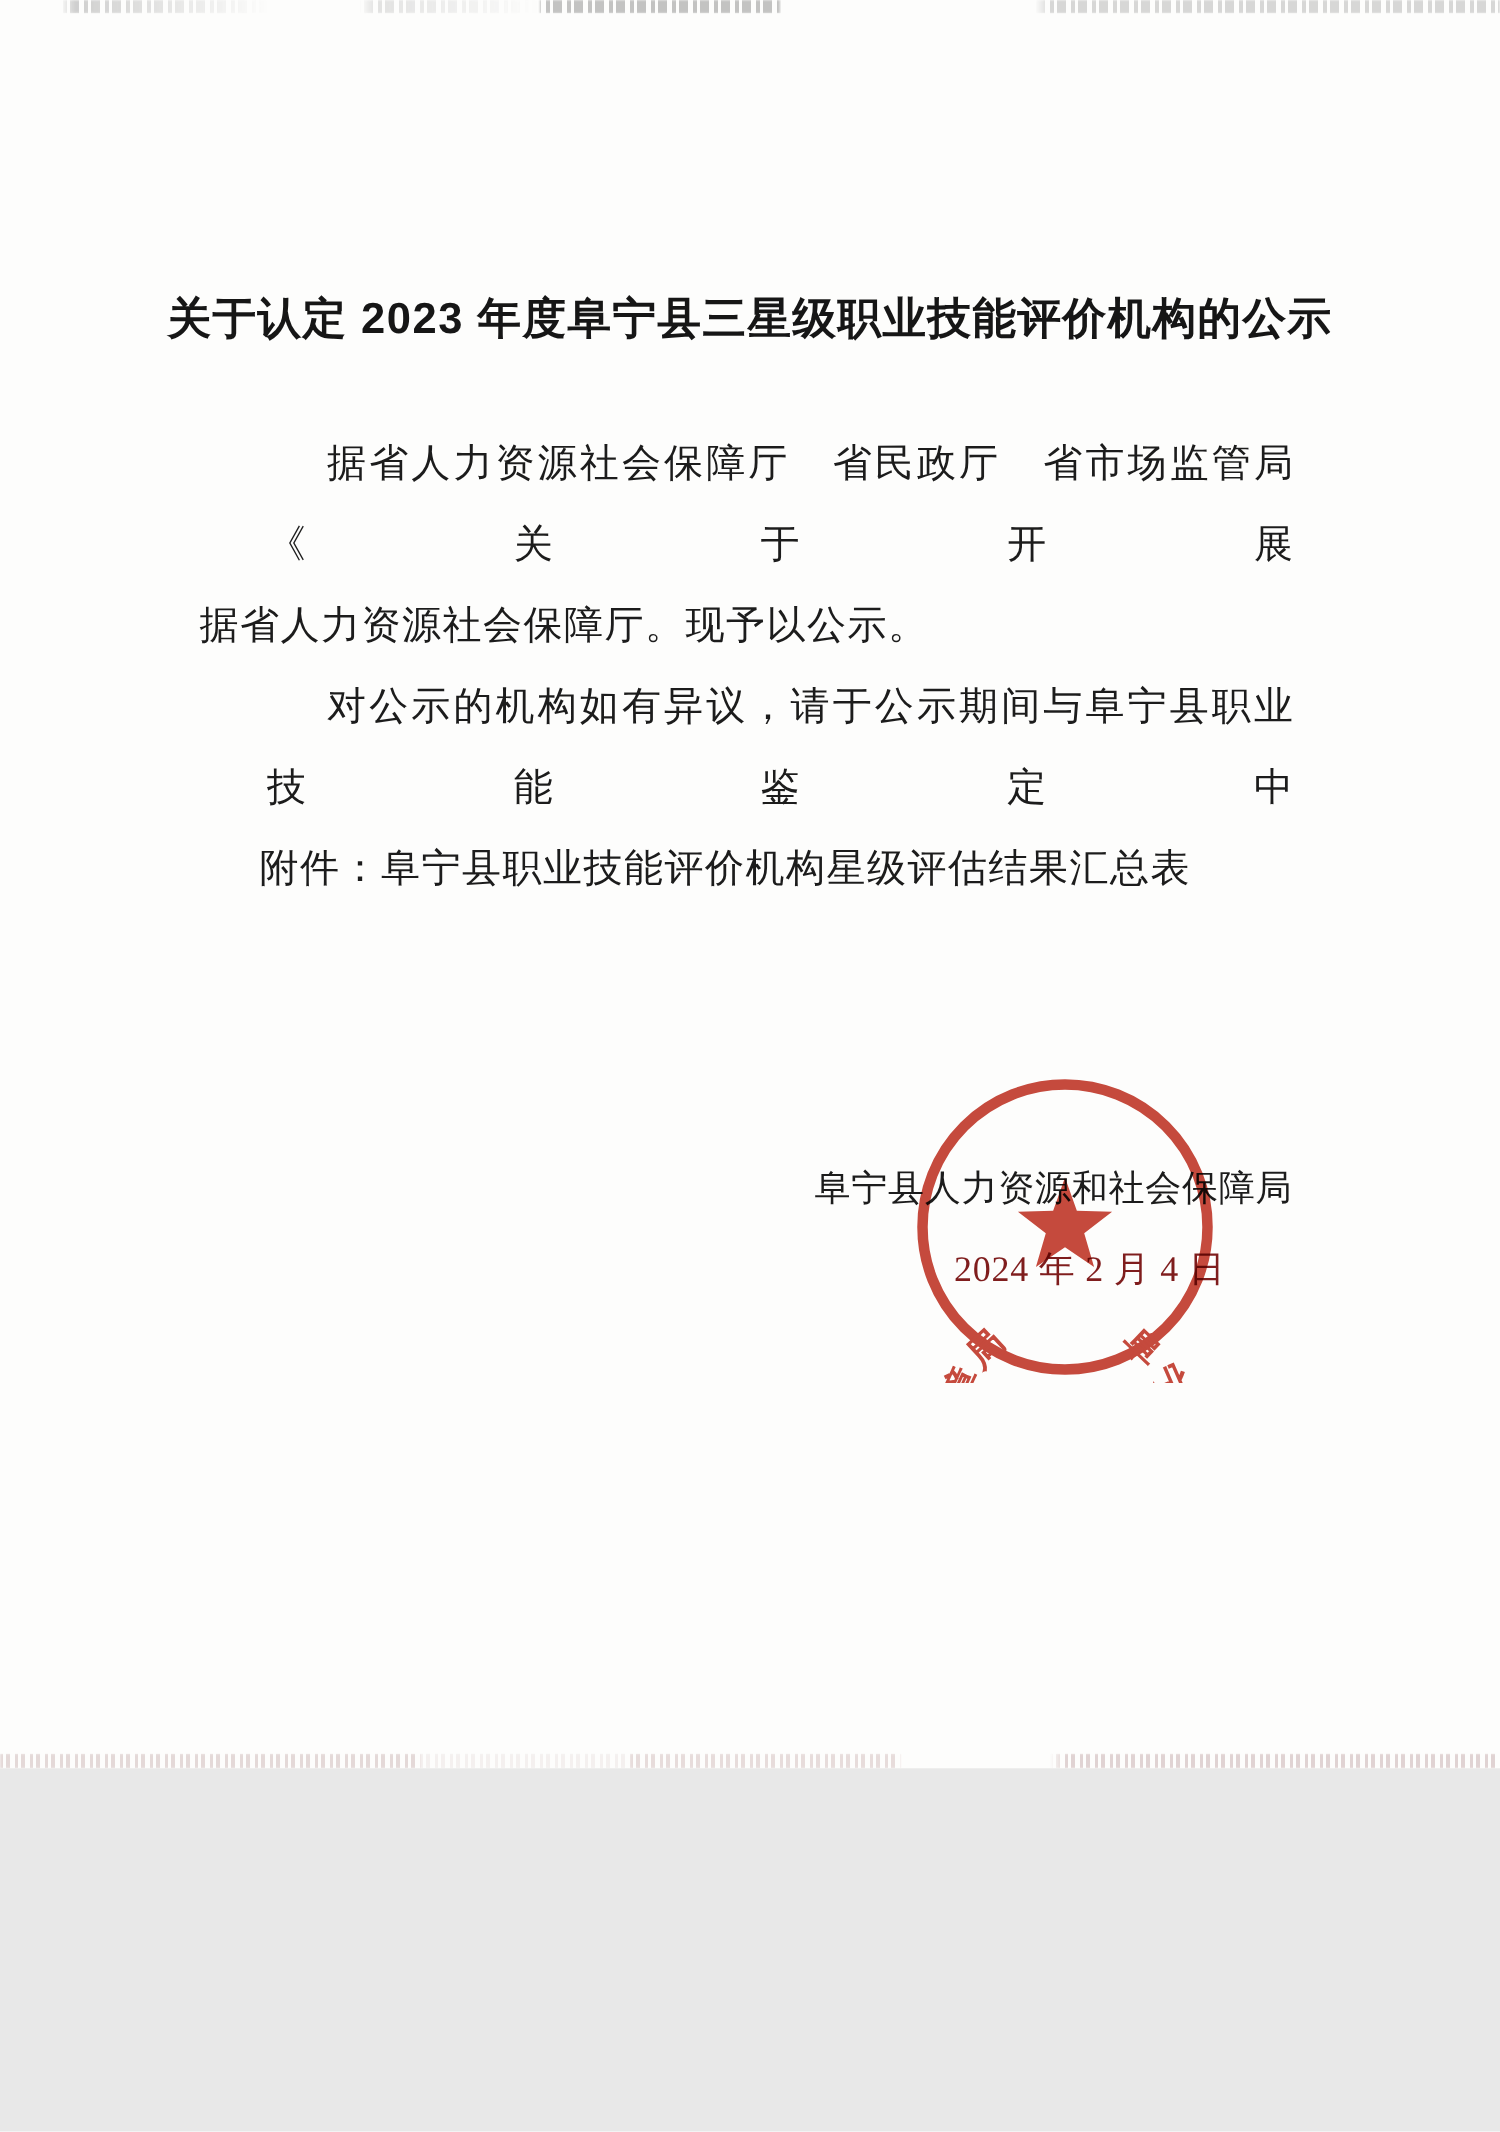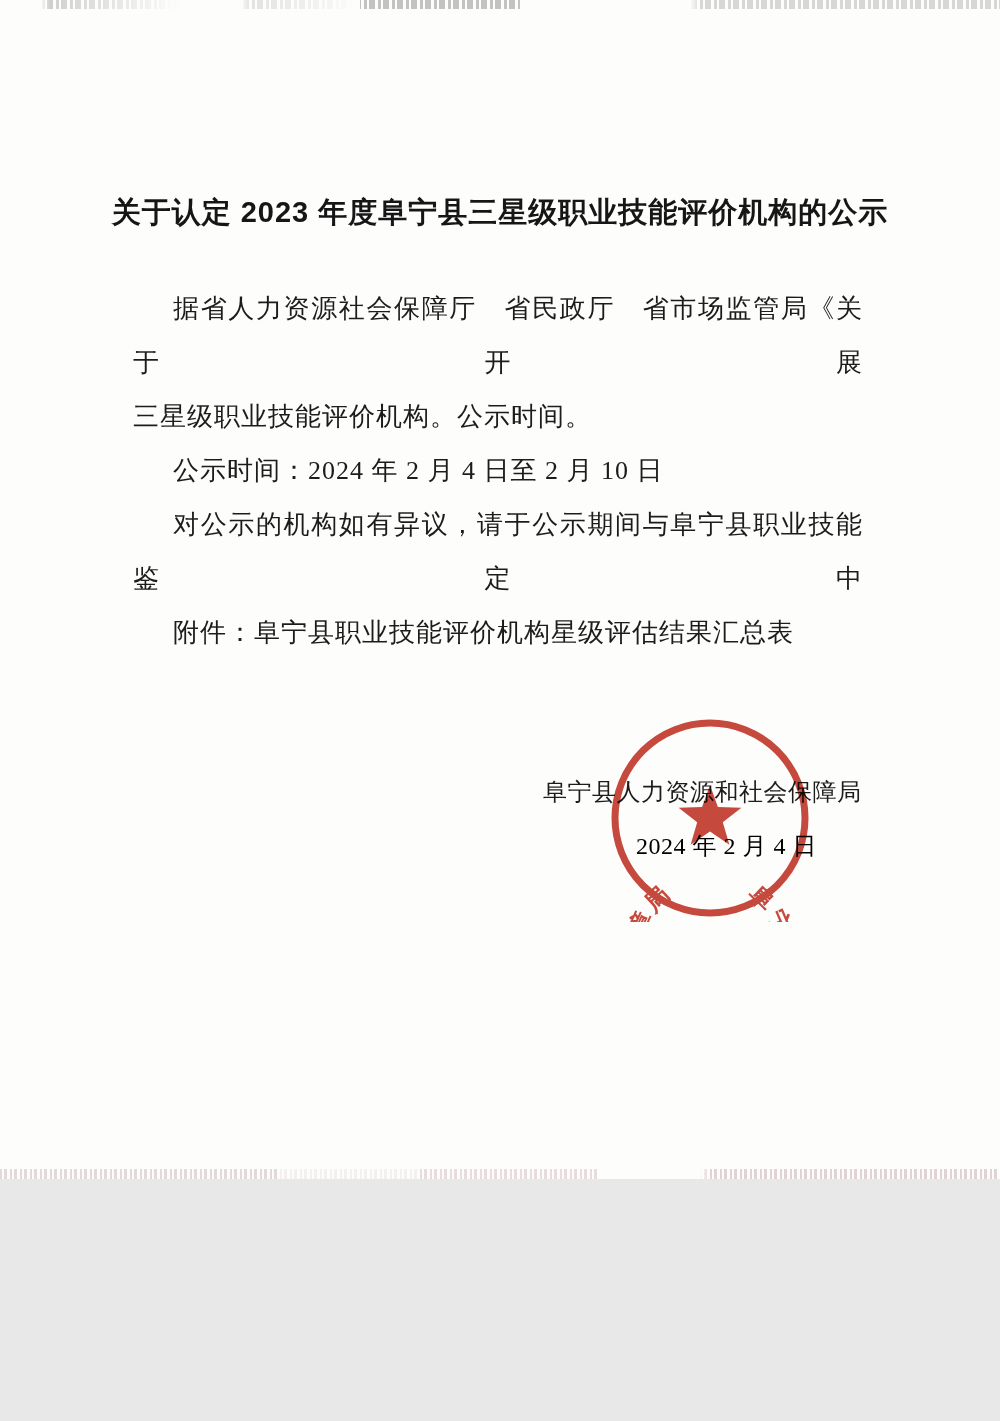--- a/index.html
+++ b/index.html
@@ -57,30 +57,30 @@
     position:absolute;top:282px;left:133px;width:730px;
   }
   .line{
     margin:0;
     font-size:26px;
     line-height:54px;
     letter-spacing:1px;
     white-space:pre-wrap;
   }
   .indent{text-indent:40px;}
-  .just{text-align:justify;text-align-last:justify;}
+  .just{text-align:justify;text-align-last:justify;margin-left:45px;}
   .signature{
     position:absolute;top:776px;left:543px;
     font-size:24px;letter-spacing:.5px;
     color:#1c1c1c;
   }
   .date{
     position:absolute;top:830px;left:636px;
     font-size:24px;letter-spacing:.5px;
-    color:#000000;
+    color:#7f1d1d;
   }
   .seal{
     position:absolute;top:716px;left:610px;
     width:200px;height:206px;
     mix-blend-mode:multiply;
     opacity:.92;
   }
   .seal text{
     font-family:"Liberation Sans","DejaVu Sans",sans-serif;
     font-weight:700;
@@ -90,22 +90,21 @@
 <body>
 
 <div class="page">
 
   <div class="noise-top"></div>
 
   <h1 class="title">关于认定 2023 年度阜宁县三星级职业技能评价机构的公示</h1>
 
   <div class="body-block">
     <p class="line indent just">据省人力资源社会保障厅　省民政厅　省市场监管局《关于开展</p>
-    <p class="line">三星级职业技能评价机构。公示时间。</p>
-    <p class="line indent">公示时间：2024 年 2 月 4 日至 2 月 10 日</p>
+    <p class="line">据省人力资源社会保障厅。现予以公示。</p>
     <p class="line indent just">对公示的机构如有异议，请于公示期间与阜宁县职业技能鉴定中</p>
     <p class="line indent">附件：阜宁县职业技能评价机构星级评估结果汇总表</p>
   </div>
 
   <div class="signature">阜宁县人力资源和社会保障局</div>
 
   <div class="date">2024 年 2 月 4 日</div>
 
   <svg class="seal" viewBox="0 0 200 206" xmlns="http://www.w3.org/2000/svg">
     <defs>

